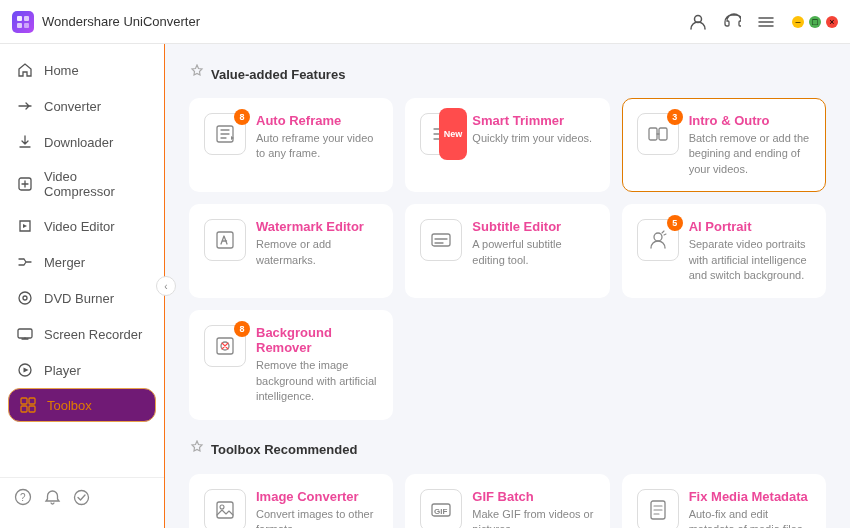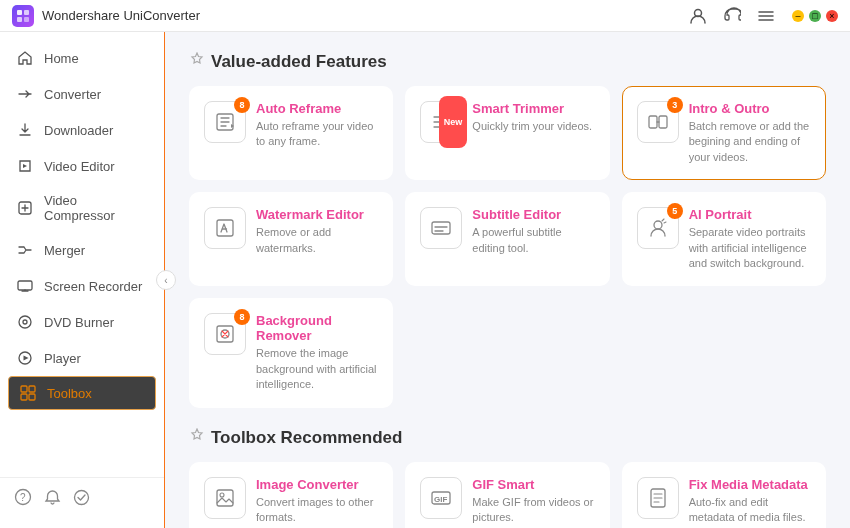--- a/index.html
+++ b/index.html
@@ -8,21 +8,21 @@
       background: #f5f6fa;
       width: 850px;
       height: 528px;
       overflow: hidden;
       display: flex;
       flex-direction: column;
     }
 
     
     .titlebar {
-      height: 32px;
+      height: 44px;
       background: #fff;
       display: flex;
       align-items: center;
       padding: 0 12px;
       border-bottom: 1px solid #e8e8e8;
       flex-shrink: 0;
     }
     .titlebar-logo {
       width: 22px;
       height: 22px;
@@ -97,24 +97,24 @@
       align-items: center;
       padding: 9px 16px;
       cursor: pointer;
       color: #555;
       font-size: 13px;
       gap: 10px;
       border-radius: 0;
       transition: background 0.15s;
     }
     .sidebar-item.active {
-      background: #404040;
+      background: #701a75;
       color: #e07b00;
       border: 1.5px solid #e8a24a;
-      border-radius: 4px;
+      border-radius: 12px;
       margin: 0 8px;
       padding: 7px 10px;
     }
     .sidebar-item .icon {
       width: 18px;
       height: 18px;
       display: flex;
       align-items: center;
       justify-content: center;
       font-size: 15px;
@@ -152,21 +152,21 @@
 
     
     .main-content {
       flex: 1;
       overflow-y: auto;
       padding: 20px 24px;
       background: #f5f6fa;
     }
 
     .section-title {
-      font-size: 17px;
+      font-size: 13px;
       font-weight: 600;
       color: #333;
       margin-bottom: 14px;
       display: flex;
       align-items: center;
       gap: 6px;
     }
     .section-title .icon { color: #aaa; font-size: 16px; }
 
     .features-grid {
@@ -313,60 +313,60 @@
             <svg width="16" height="16" viewBox="0 0 16 16" fill="none">
               <path d="M8 2v8M5 7l3 3 3-3" stroke="currentColor" stroke-width="1.3" stroke-linecap="round" stroke-linejoin="round"></path>
               <path d="M3 13h10" stroke="currentColor" stroke-width="1.3" stroke-linecap="round"></path>
             </svg>
           </span>
     <span>Downloader</span>
   </div>
         <div class="sidebar-item">
     <span class="icon">
             <svg width="16" height="16" viewBox="0 0 16 16" fill="none">
+              <rect x="2" y="2" width="12" height="12" rx="2" stroke="currentColor" stroke-width="1.3"></rect>
+              <path d="M5 8h6M8 5v6" stroke="currentColor" stroke-width="1.3" stroke-linecap="round"></path>
+            </svg>
+          </span>
+    <span>Video Compressor</span>
+  </div>
+        <div class="sidebar-item">
+    <span class="icon">
+            <svg width="16" height="16" viewBox="0 0 16 16" fill="none">
               <path d="M3 3h10v10H3z" stroke="currentColor" stroke-width="1.3" fill="none"></path>
               <path d="M6 6l4 2-4 2V6z" fill="currentColor"></path>
             </svg>
           </span>
     <span>Video Editor</span>
   </div>
         <div class="sidebar-item">
     <span class="icon">
             <svg width="16" height="16" viewBox="0 0 16 16" fill="none">
-              <rect x="2" y="2" width="12" height="12" rx="2" stroke="currentColor" stroke-width="1.3"></rect>
-              <path d="M5 8h6M8 5v6" stroke="currentColor" stroke-width="1.3" stroke-linecap="round"></path>
-            </svg>
-          </span>
-    <span>Video Compressor</span>
-  </div>
-        <div class="sidebar-item">
-    <span class="icon">
-            <svg width="16" height="16" viewBox="0 0 16 16" fill="none">
               <path d="M2 5h5M2 11h5M9 8h5M7 5l2 3-2 3" stroke="currentColor" stroke-width="1.3" stroke-linecap="round" stroke-linejoin="round"></path>
             </svg>
           </span>
     <span>Merger</span>
+  </div>
+        <div class="sidebar-item">
+    <span class="icon">
+            <svg width="16" height="16" viewBox="0 0 16 16" fill="none">
+              <circle cx="8" cy="8" r="6" stroke="currentColor" stroke-width="1.3"></circle>
+              <circle cx="8" cy="8" r="2" stroke="currentColor" stroke-width="1.3"></circle>
+            </svg>
+          </span>
+    <span>DVD Burner</span>
   </div>
         <div class="sidebar-item">
     <span class="icon">
             <svg width="16" height="16" viewBox="0 0 16 16" fill="none">
               <rect x="1" y="3" width="14" height="9" rx="1.5" stroke="currentColor" stroke-width="1.3"></rect>
               <path d="M5 13h6M8 12v1" stroke="currentColor" stroke-width="1.3" stroke-linecap="round"></path>
             </svg>
           </span>
     <span>Screen Recorder</span>
-  </div>
-        <div class="sidebar-item">
-    <span class="icon">
-            <svg width="16" height="16" viewBox="0 0 16 16" fill="none">
-              <circle cx="8" cy="8" r="6" stroke="currentColor" stroke-width="1.3"></circle>
-              <circle cx="8" cy="8" r="2" stroke="currentColor" stroke-width="1.3"></circle>
-            </svg>
-          </span>
-    <span>DVD Burner</span>
   </div>
         <div class="sidebar-item">
     <span class="icon">
             <svg width="16" height="16" viewBox="0 0 16 16" fill="none">
               <circle cx="8" cy="8" r="6" stroke="currentColor" stroke-width="1.3"></circle>
               <path d="M6.5 5.5l5 2.5-5 2.5V5.5z" fill="currentColor"></path>
             </svg>
           </span>
     <span>Player</span>
   </div>
@@ -542,21 +542,21 @@
     </div>
         <div class="feature-card">
       <div class="card-icon">
         <svg width="22" height="22" viewBox="0 0 22 22" fill="none">
               <rect x="2" y="5" width="18" height="12" rx="2" stroke="#888" stroke-width="1.3"></rect>
               <text x="4" y="15" font-size="8" font-weight="bold" fill="#888">GIF</text>
             </svg>
 
       </div>
       <div class="card-text">
-        <div class="card-title">GIF Smart</div>
+        <div class="card-title">GIF Batch</div>
         <div class="card-desc">Make GIF from videos or pictures.</div>
       </div>
     </div>
         <div class="feature-card">
       <div class="card-icon">
         <svg width="22" height="22" viewBox="0 0 22 22" fill="none">
               <rect x="4" y="2" width="14" height="18" rx="2" stroke="#888" stroke-width="1.3"></rect>
               <path d="M7 7h8M7 11h8M7 15h5" stroke="#888" stroke-width="1.1" stroke-linecap="round"></path>
             </svg>
 

